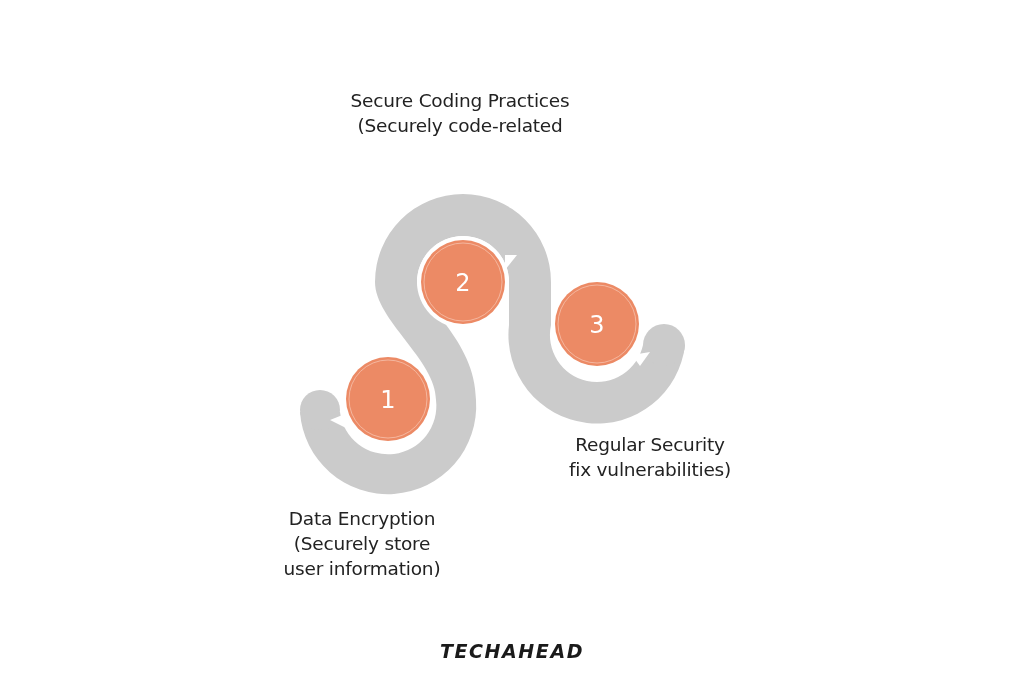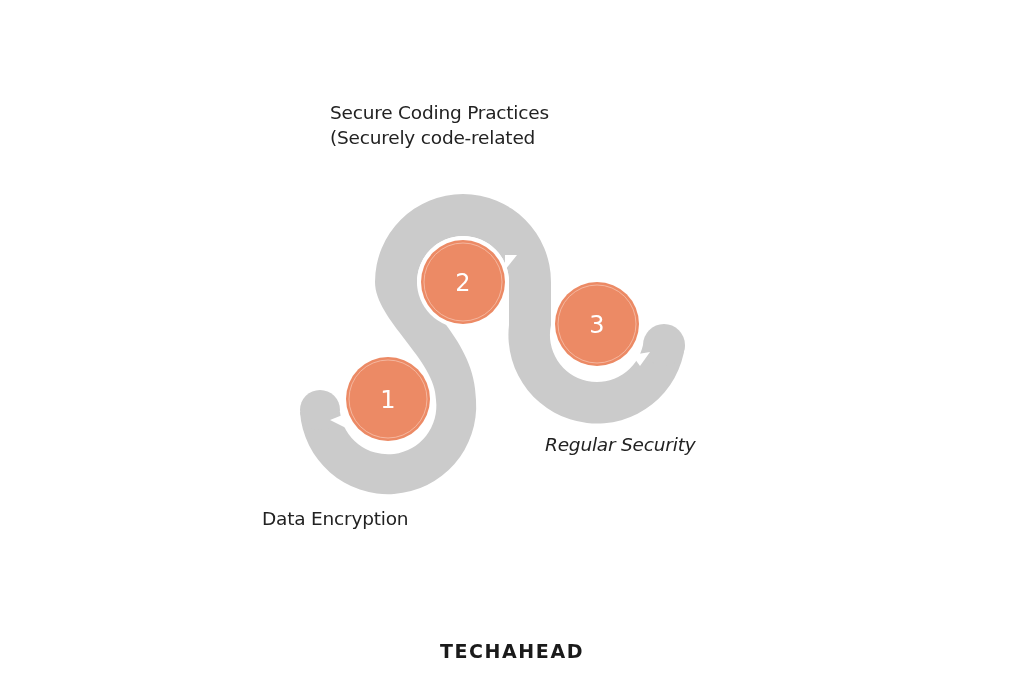--- a/index.html
+++ b/index.html
@@ -7,27 +7,27 @@
     .diagram-svg { position: absolute; left: 0; top: 0; }
     .label {
       position: absolute;
       font-family: "DejaVu Sans", sans-serif;
       font-size: 18.5px;
       line-height: 25px;
       color: #222222;
       letter-spacing: -0.2px;
     }
     .label div { white-space: nowrap; }
-    .label-2 { left: 330px; top: 100px; width: 260px; text-align: left; }
-    .label-1 { left: 262px; top: 506px; width: 200px; text-align: left; }
-    .label-3 { left: 545px; top: 432px; width: 210px; text-align: left; font-style: italic; }
+    .label-2 { left: 330px; top: 88px; width: 260px; text-align: center; }
+    .label-1 { left: 262px; top: 506px; width: 200px; text-align: center; }
+    .label-3 { left: 545px; top: 432px; width: 210px; text-align: center; }
     .logo {
       position: absolute; left: 412px; top: 640px; width: 200px; text-align: center;
       font-family: "DejaVu Sans", sans-serif; font-weight: bold; font-size: 19px;
-      letter-spacing: 1.6px; color: #1a1a1a;
+      letter-spacing: 1.6px; color: #1a1a1a; font-style: italic;
     }
     .num { font-family: "DejaVu Sans", sans-serif; font-size: 24px; fill: #ffffff; }
   </style>
 </head>
 <body>
 
 <div class="canvas">
 
   <svg class="diagram-svg" width="1024" height="683" viewBox="0 0 1024 683">
 
@@ -83,20 +83,23 @@
     </g>
   </svg>
 
   <div class="label label-2">
     <div>Secure Coding Practices</div>
     <div>(Securely code-related</div>
   </div>
 
   <div class="label label-1">
     <div>Data Encryption</div>
+    <div>(Securely store</div>
+    <div>user information)</div>
   </div>
 
   <div class="label label-3">
     <div>Regular Security</div>
+    <div>fix vulnerabilities)</div>
   </div>
 
   <div class="logo">TECHAHEAD</div>
 </div>
 
 </body></html>

